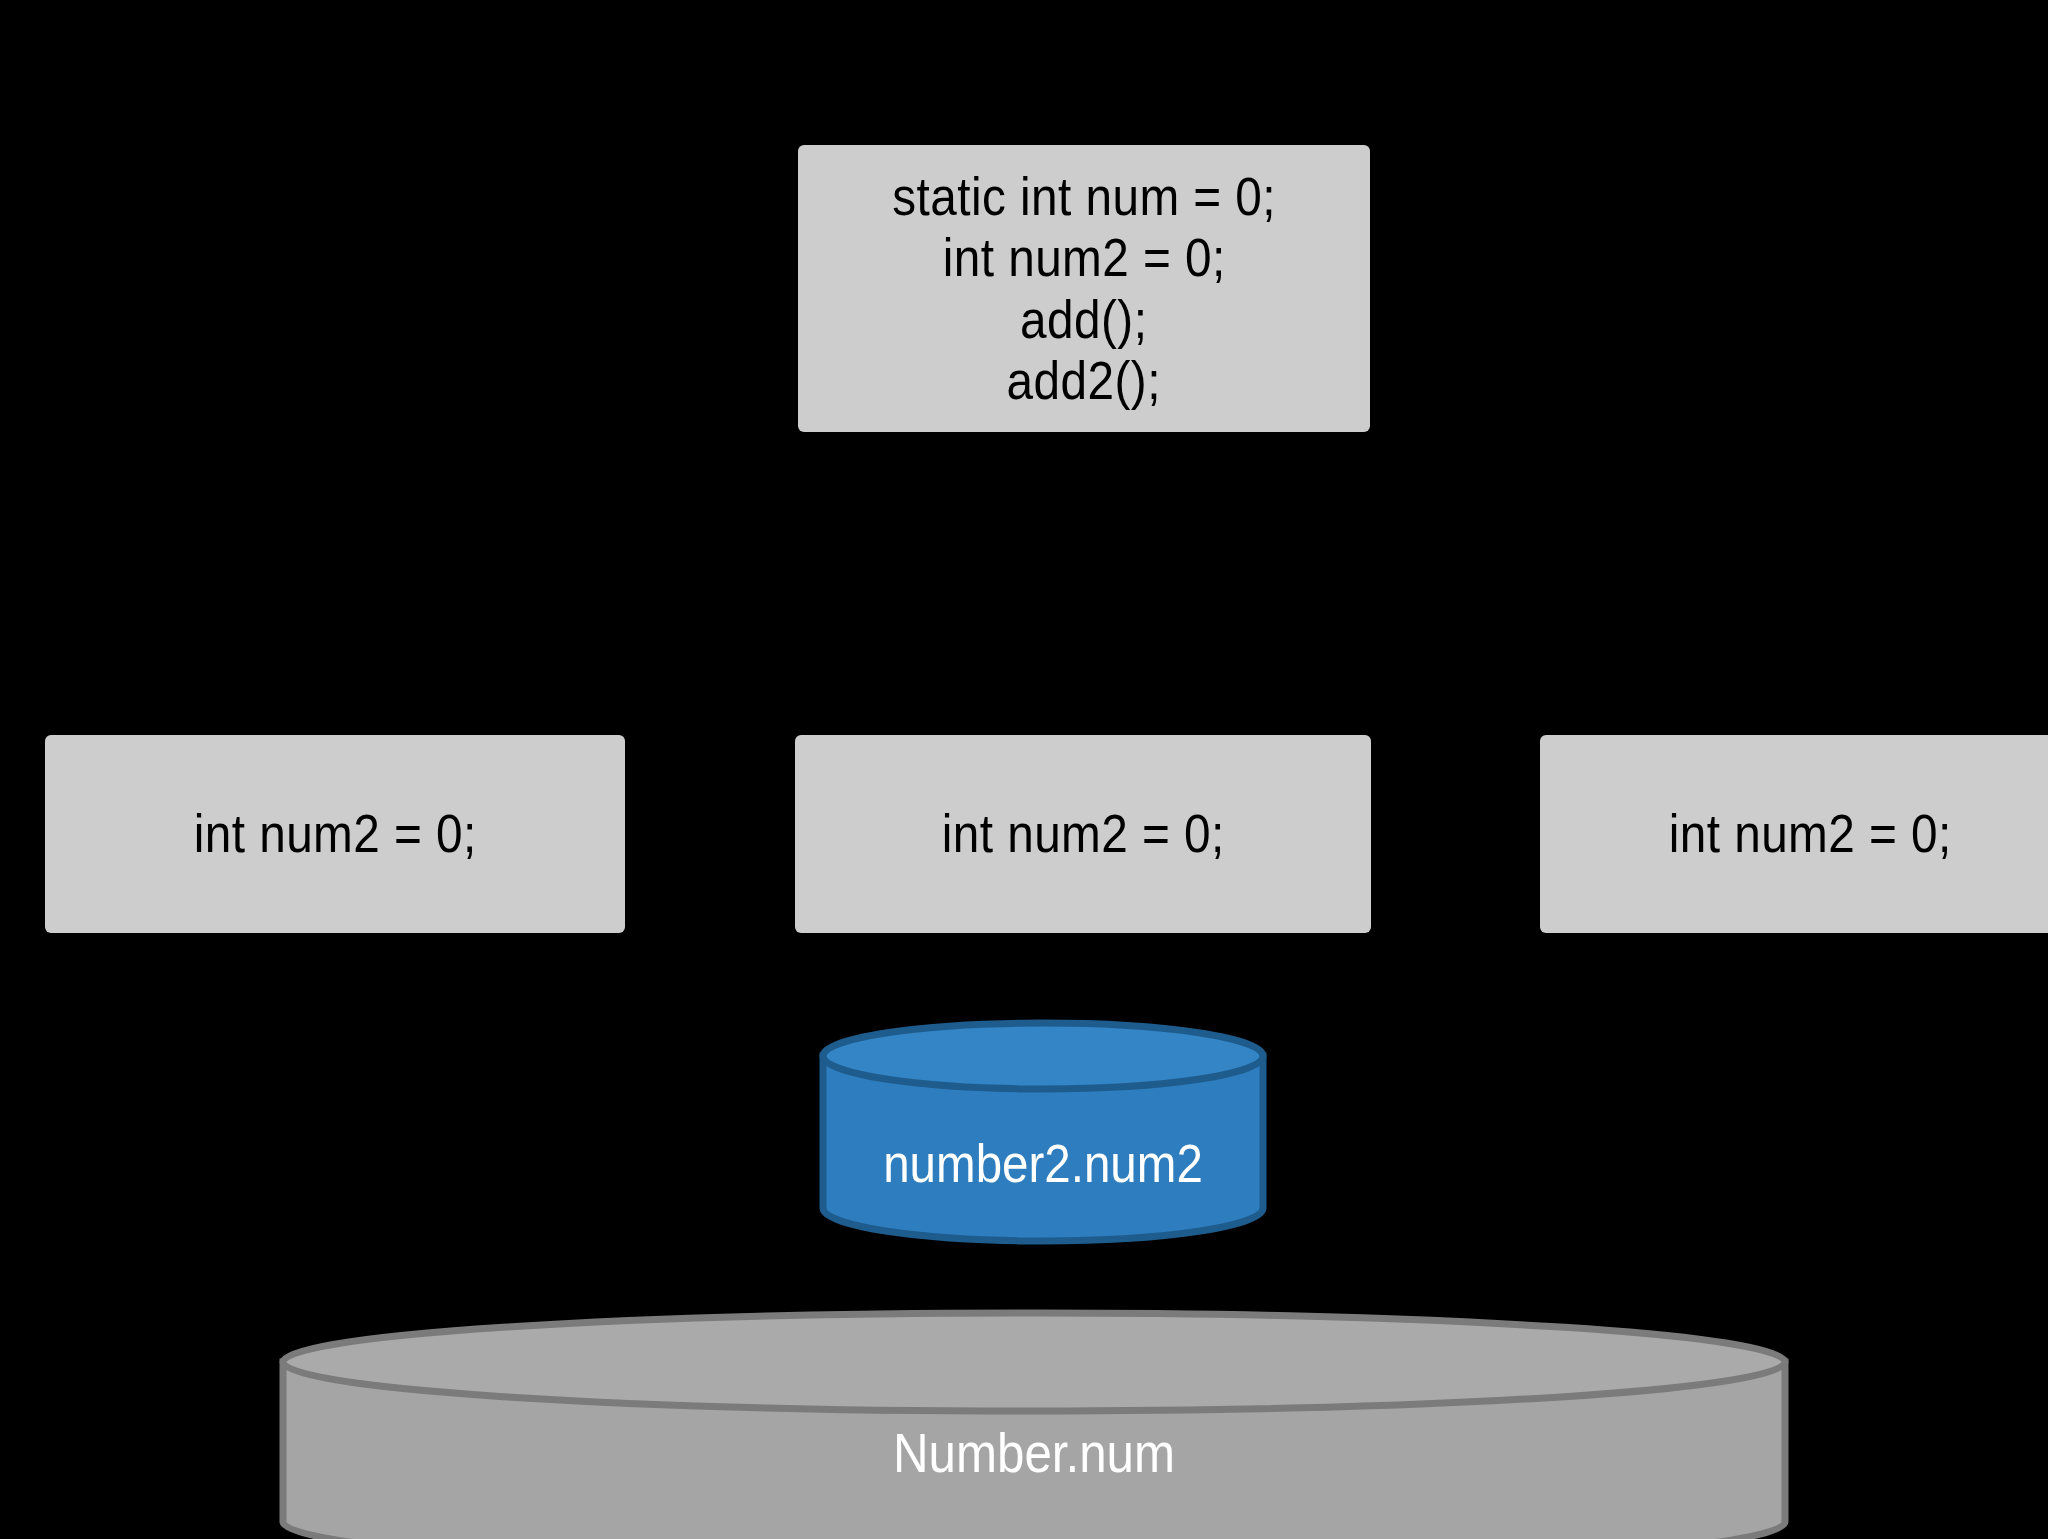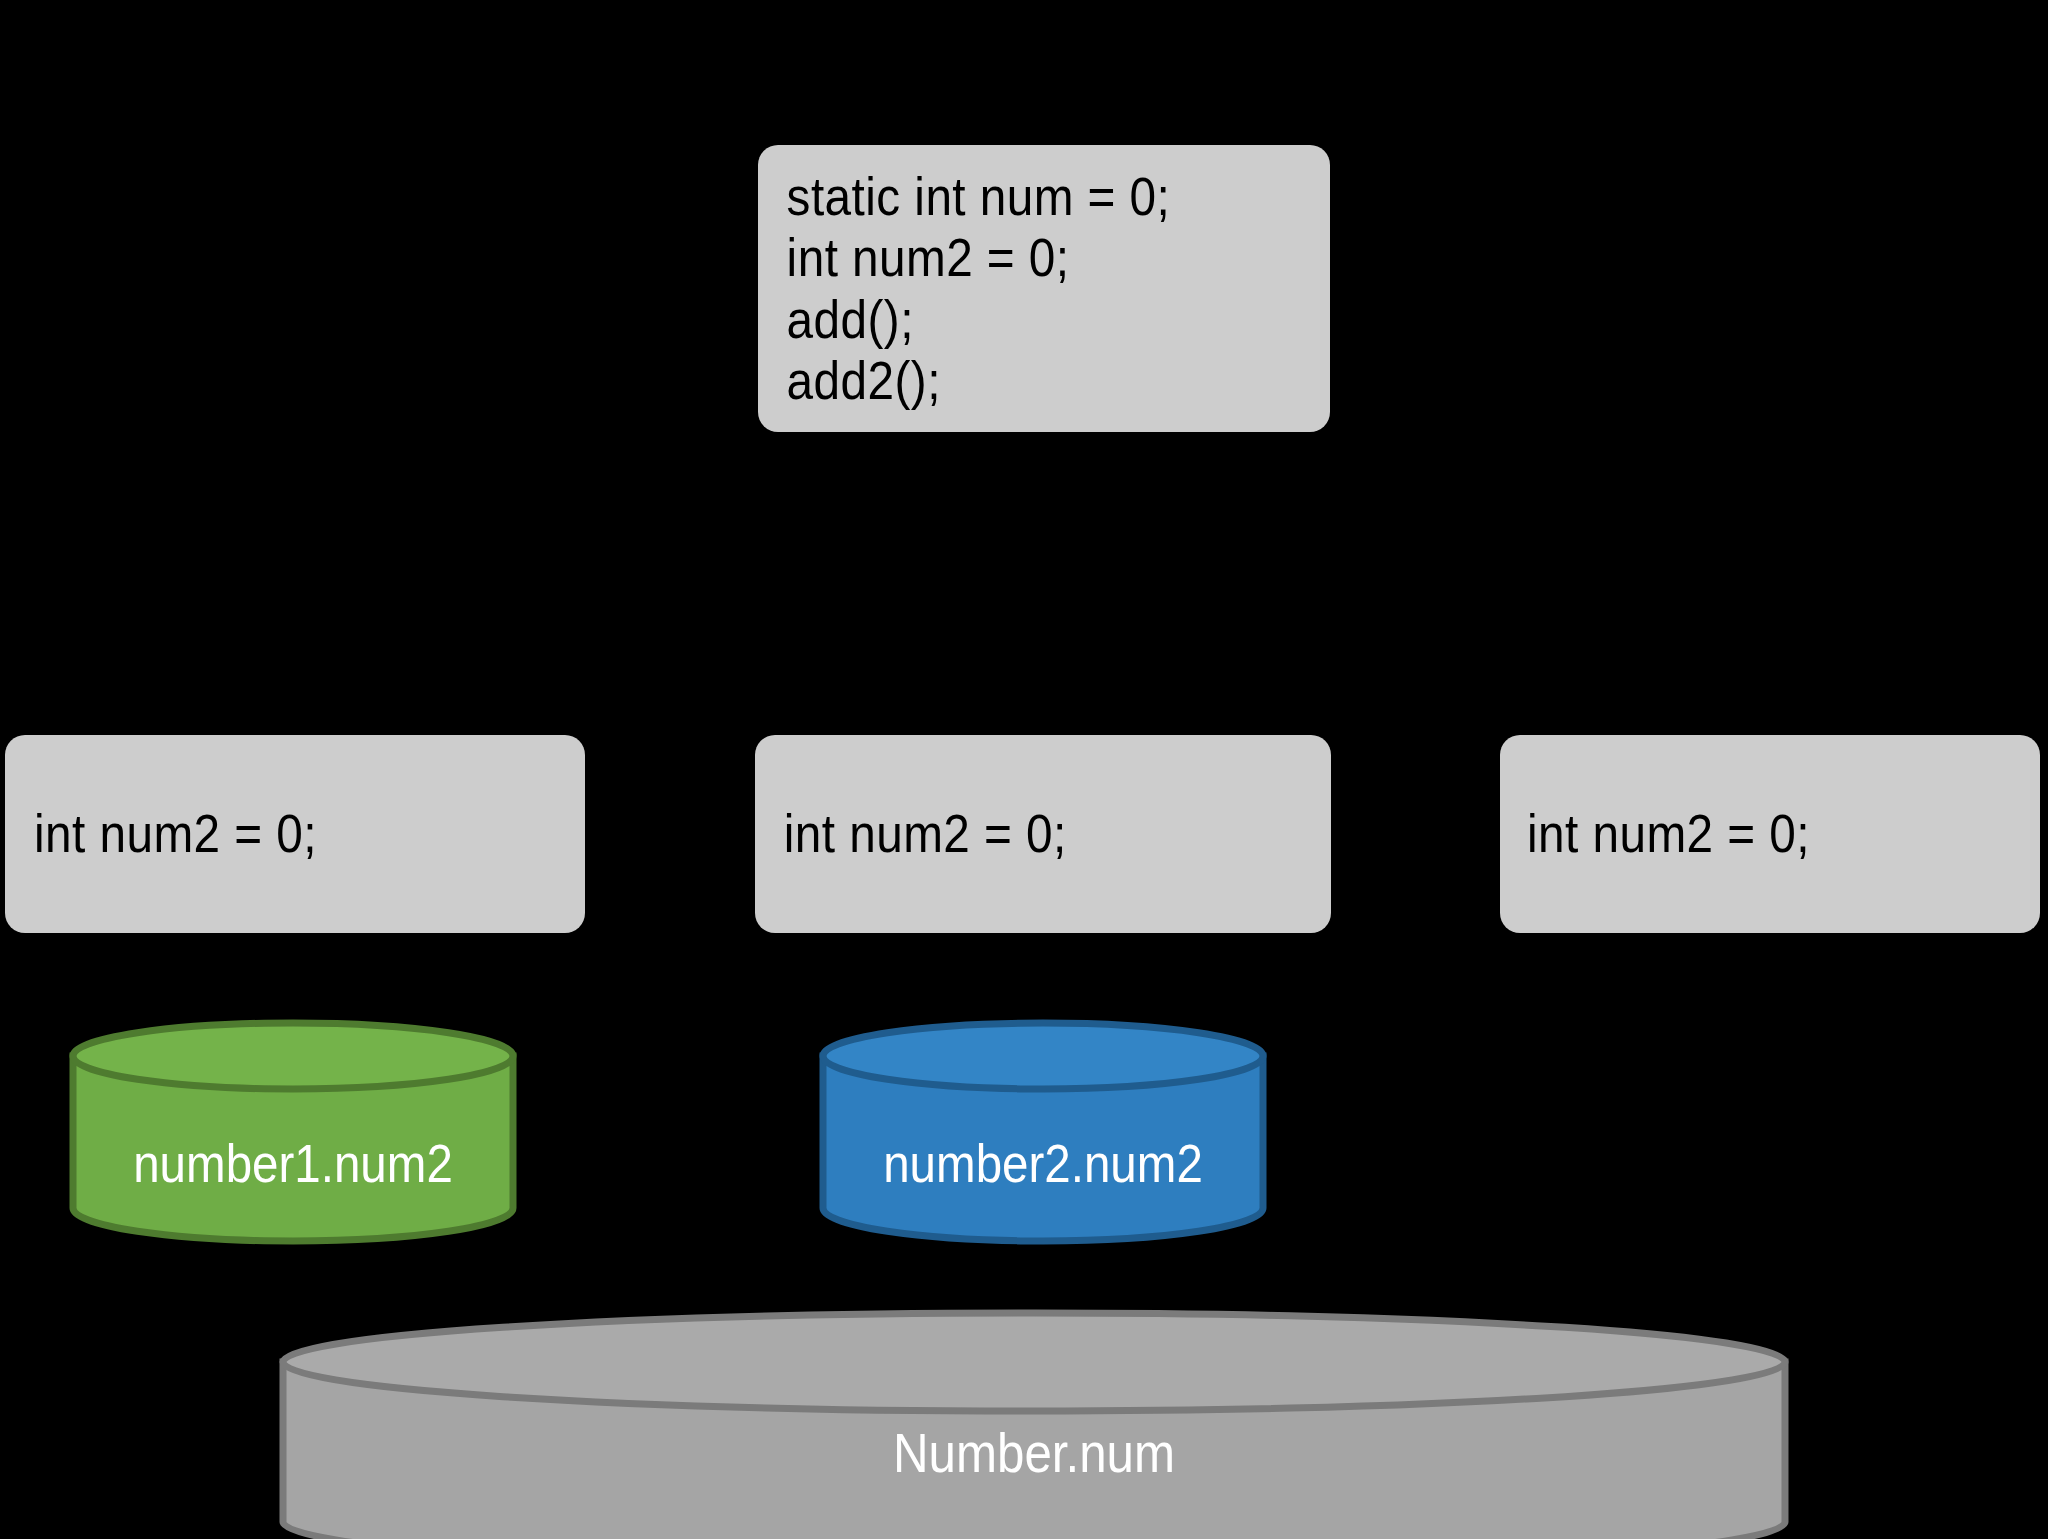--- a/index.html
+++ b/index.html
@@ -13,26 +13,28 @@
     height: 1539px;
     background: #000000;
     overflow: hidden;
     font-family: "Liberation Sans", "DejaVu Sans", sans-serif;
   }
 
   
   .code-box {
     position: absolute;
     background: #CDCDCD;
-    border-radius: 20px;
+    border-radius: 6px;
     box-shadow: 6px 6px 0 rgba(0,0,0,0.55);
     display: flex;
     flex-direction: column;
+    align-items: center;
     justify-content: center;
     box-sizing: border-box;
+    margin-left: 40px;
   }
   .code-line {
     color: #000000;
     font-size: 53px;
     line-height: 1.16;
     white-space: pre;
     transform: scaleX(0.90);
     transform-origin: center center;
     letter-spacing: 0.5px;
   }
@@ -89,27 +91,20 @@
   </div>
 
   <div class="code-box" id="box-center">
     <div class="code-line">int num2 = 0;</div>
   </div>
 
   <div class="code-box" id="box-right">
     <div class="code-line">int num2 = 0;</div>
   </div>
 
-  <div class="cyl" id="cyl-green">
-    <svg viewBox="0 0 450 228" preserveAspectRatio="none">
-      <path d="M5,38 L5,190 A220,33 0 0 0 445,190 L445,38 Z" fill="#6FAD46" stroke="#4E7B2F" stroke-width="7"></path>
-      <ellipse cx="225" cy="38" rx="220" ry="33" fill="#74B34A" stroke="#4E7B2F" stroke-width="7"></ellipse>
-    </svg>
-    <div class="cyl-label">number1.num2</div>
-  </div>
 
   <div class="cyl" id="cyl-blue">
     <svg viewBox="0 0 450 228" preserveAspectRatio="none">
       <path d="M5,38 L5,190 A220,33 0 0 0 445,190 L445,38 Z" fill="#2E7EBF" stroke="#1F5C8E" stroke-width="7"></path>
       <ellipse cx="225" cy="38" rx="220" ry="33" fill="#3385C6" stroke="#1F5C8E" stroke-width="7"></ellipse>
     </svg>
     <div class="cyl-label">number2.num2</div>
   </div>
 
 

